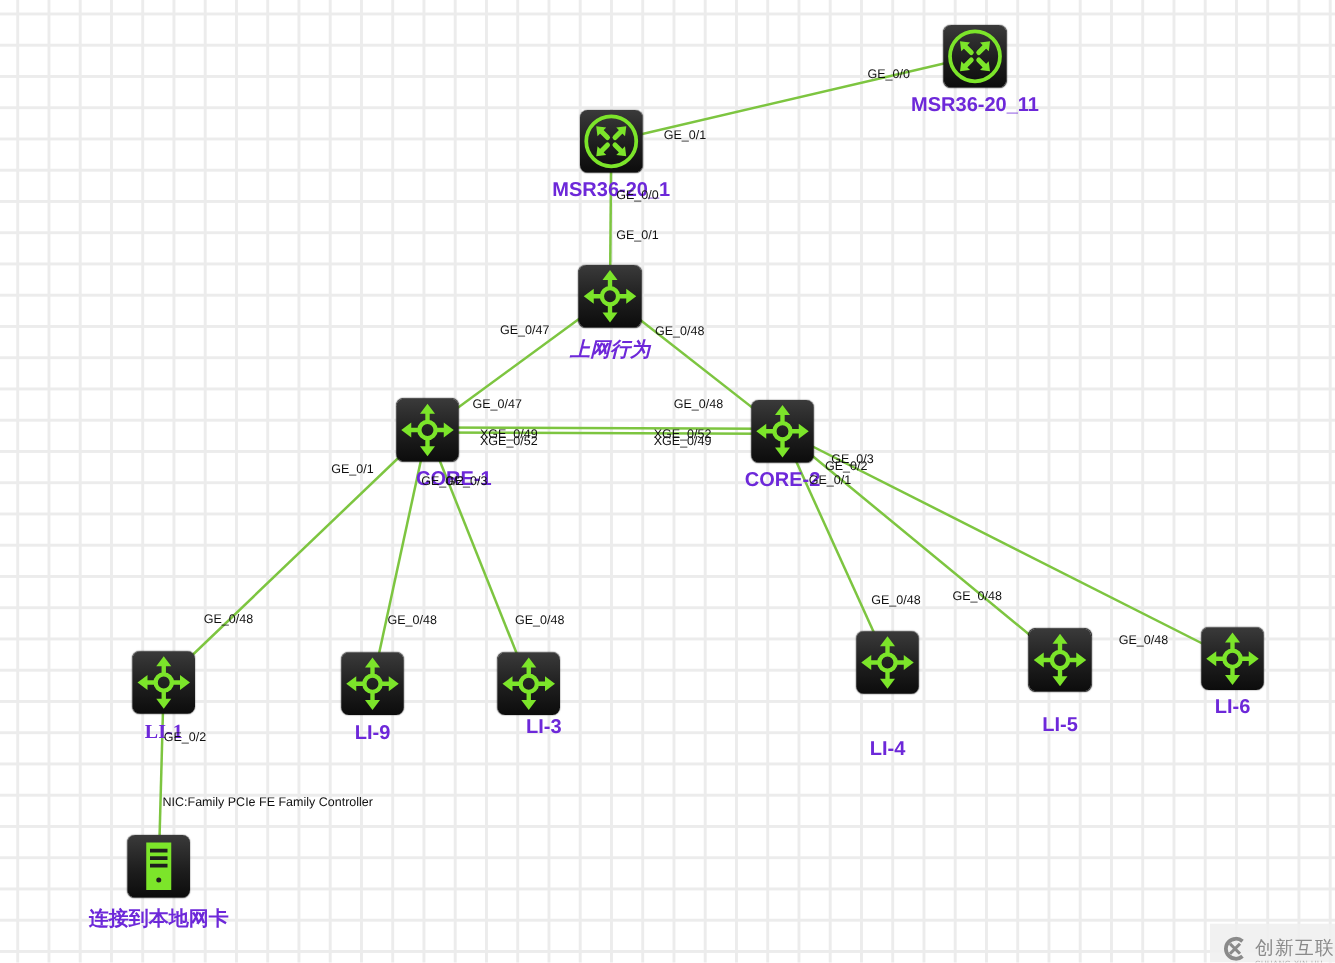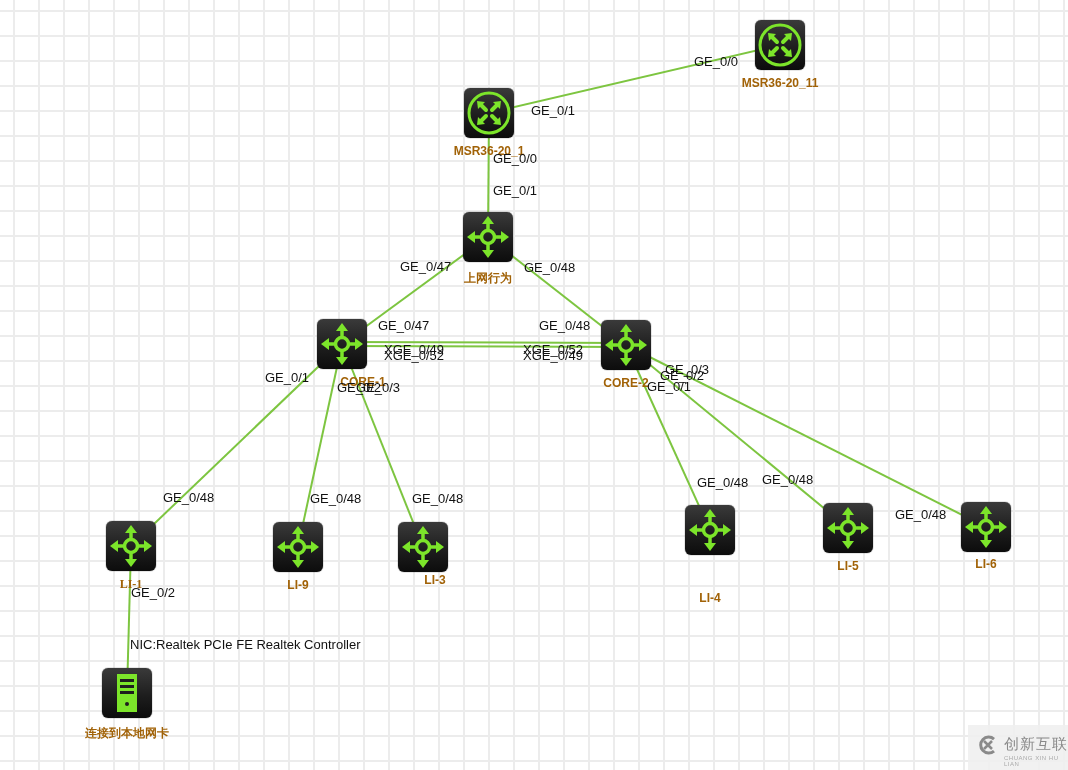--- a/index.html
+++ b/index.html
@@ -15,28 +15,28 @@
   }
   #canvas { position:absolute; left:0; top:0; width:1068px; height:770px; }
   .node {
     position:absolute; width:50px; height:50px; border-radius:6px;
     background:linear-gradient(to bottom, #3a3a3a 0%, #1e1e1e 55%, #0c0c0c 100%);
     box-shadow:0 0 1px #000;
     cursor:pointer;
   }
   .node svg { position:absolute; left:0; top:0; width:50px; height:50px; }
   .nlabel {
-    position:absolute; font-weight:bold; font-size:12px; color:#a16207;
+    position:absolute; font-weight:bold; font-size:16px; color:#6d28d9;
     white-space:nowrap; transform:translateX(-50%);
   }
   .plabel {
-    position:absolute; font-size:13px; color:#111; white-space:nowrap;
+    position:absolute; font-size:10px; color:#111; white-space:nowrap;
   }
   #watermark {
-    position:absolute; right:0; bottom:0; width:100px; height:45px;
+    position:absolute; right:0; bottom:0; width:100px; height:31px;
     background:rgba(240,240,240,0.9);
   }
   #wm-logo { position:absolute; left:8px; top:10px; width:24px; height:20px; }
   #wm-text { position:absolute; left:36px; top:10px; font-size:15px; color:#8a8a8a; letter-spacing:1px; }
   #wm-sub { position:absolute; left:36px; top:30px; font-size:6px; color:#aaa; letter-spacing:0.5px; }
 </style>
 </head>
 <body>
 
 <svg id="canvas" xmlns="http://www.w3.org/2000/svg">
@@ -92,21 +92,21 @@
           <line x1="25" y1="32" x2="25" y2="41"></line>
       <line x1="18" y1="25" x2="9" y2="25"></line>
           <line x1="32" y1="25" x2="41" y2="25"></line>
     </g>
     <polygon points="25,4 19,12 31,12" fill="#7ce52a"></polygon>
     <polygon points="25,46 19,38 31,38" fill="#7ce52a"></polygon>
     <polygon points="4,25 12,19 12,31" fill="#7ce52a"></polygon>
     <polygon points="46,25 38,19 38,31" fill="#7ce52a"></polygon>
       </svg>
     </div>
-    <span class="nlabel" style="left: 488px; top: 270px;">上网行为</span>
+    <span class="nlabel" style="left: 488px; top: 270px; font-style: italic;">上网行为</span>
     <div class="node" style="left: 317px; top: 319px;">
       <svg viewBox="0 0 50 50">
     <circle cx="25" cy="25" r="6.5" fill="none" stroke="#7ce52a" stroke-width="3.5"></circle>
     <g stroke="#7ce52a" stroke-width="3.5" stroke-linecap="round">
       <line x1="25" y1="18" x2="25" y2="9"></line>
           <line x1="25" y1="32" x2="25" y2="41"></line>
       <line x1="18" y1="25" x2="9" y2="25"></line>
           <line x1="32" y1="25" x2="41" y2="25"></line>
     </g>
     <polygon points="25,4 19,12 31,12" fill="#7ce52a"></polygon>
@@ -204,21 +204,21 @@
           <line x1="25" y1="32" x2="25" y2="41"></line>
       <line x1="18" y1="25" x2="9" y2="25"></line>
           <line x1="32" y1="25" x2="41" y2="25"></line>
     </g>
     <polygon points="25,4 19,12 31,12" fill="#7ce52a"></polygon>
     <polygon points="25,46 19,38 31,38" fill="#7ce52a"></polygon>
     <polygon points="4,25 12,19 12,31" fill="#7ce52a"></polygon>
     <polygon points="46,25 38,19 38,31" fill="#7ce52a"></polygon>
       </svg>
     </div>
-    <span class="nlabel" style="left: 848px; top: 559px;">LI-5</span>
+    <span class="nlabel" style="left: 848px; top: 572px;">LI-5</span>
     <div class="node" style="left: 961px; top: 502px;">
       <svg viewBox="0 0 50 50">
     <circle cx="25" cy="25" r="6.5" fill="none" stroke="#7ce52a" stroke-width="3.5"></circle>
     <g stroke="#7ce52a" stroke-width="3.5" stroke-linecap="round">
       <line x1="25" y1="18" x2="25" y2="9"></line>
           <line x1="25" y1="32" x2="25" y2="41"></line>
       <line x1="18" y1="25" x2="9" y2="25"></line>
           <line x1="32" y1="25" x2="41" y2="25"></line>
     </g>
     <polygon points="25,4 19,12 31,12" fill="#7ce52a"></polygon>
@@ -258,21 +258,21 @@
     <span class="plabel" style="left: 310px; top: 491px;">GE_0/48</span>
     <span class="plabel" style="left: 356px; top: 380px;">GE_0/3</span>
     <span class="plabel" style="left: 412px; top: 491px;">GE_0/48</span>
     <span class="plabel" style="left: 647px; top: 379px;">GE_0/1</span>
     <span class="plabel" style="left: 697px; top: 475px;">GE_0/48</span>
     <span class="plabel" style="left: 660px; top: 368px;">GE_0/2</span>
     <span class="plabel" style="left: 762px; top: 472px;">GE_0/48</span>
     <span class="plabel" style="left: 665px; top: 362px;">GE_0/3</span>
     <span class="plabel" style="left: 895px; top: 507px;">GE_0/48</span>
     <span class="plabel" style="left: 131px; top: 585px;">GE_0/2</span>
-    <span class="plabel" style="left: 130px; top: 637px;">NIC:Realtek PCIe FE Realtek Controller</span>
+    <span class="plabel" style="left: 130px; top: 637px;">NIC:Family PCIe FE Family Controller</span>
   </div>
 
 <div id="watermark">
   <svg id="wm-logo" viewBox="0 0 24 20">
     <path d="M18 4 A8 8 0 1 0 18 16" fill="none" stroke="#8a8a8a" stroke-width="3"></path>
     <path d="M8 6 L16 14 M16 6 L8 14" stroke="#8a8a8a" stroke-width="2.5"></path>
   </svg>
   <span id="wm-text">创新互联</span>
   <span id="wm-sub">CHUANG XIN HU LIAN</span>
 </div>

